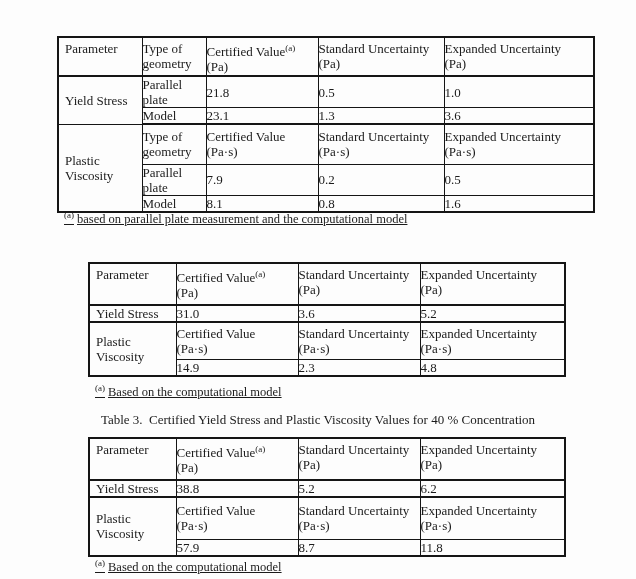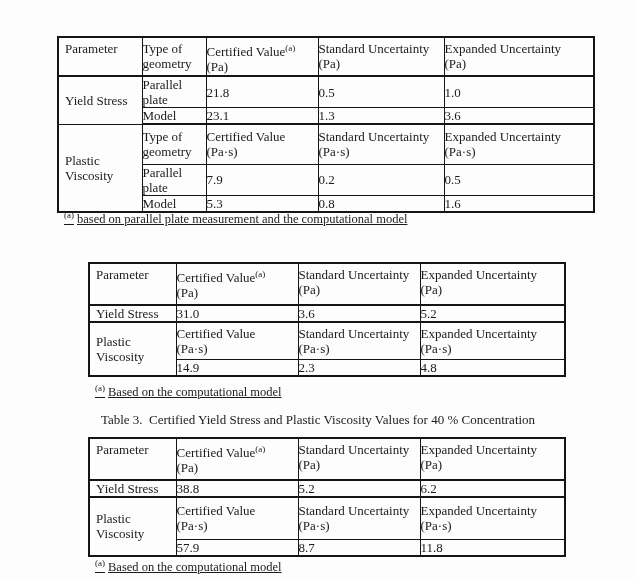--- a/index.html
+++ b/index.html
@@ -102,21 +102,21 @@
         </td>
       </tr>
       <tr class="r-pp2">
         <td>Parallel plate</td>
         <td>7.9</td>
         <td>0.2</td>
         <td>0.5</td>
       </tr>
       <tr class="r-m2">
         <td>Model</td>
-        <td>5.3</td>
+        <td>8.1</td>
         <td>0.8</td>
         <td>1.6</td>
       </tr>
     </tbody>
   </table>
 
   <div class="footnote pos-f1"><sup>(a)</sup><span>based on parallel plate measurement and the computational model</span></div>
 
 
   <table class="tbl t2 t23">

